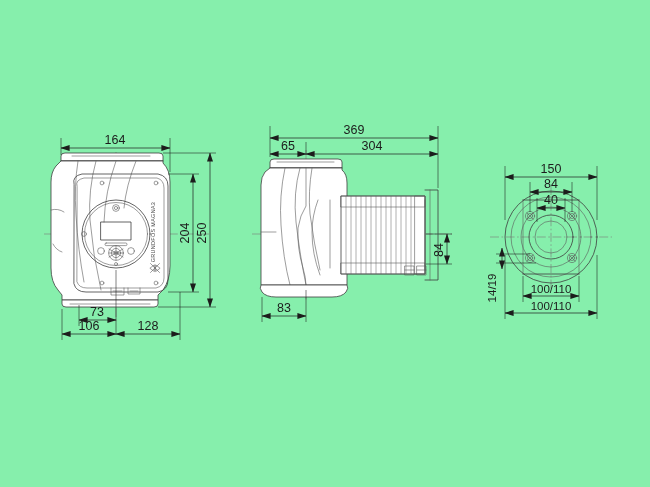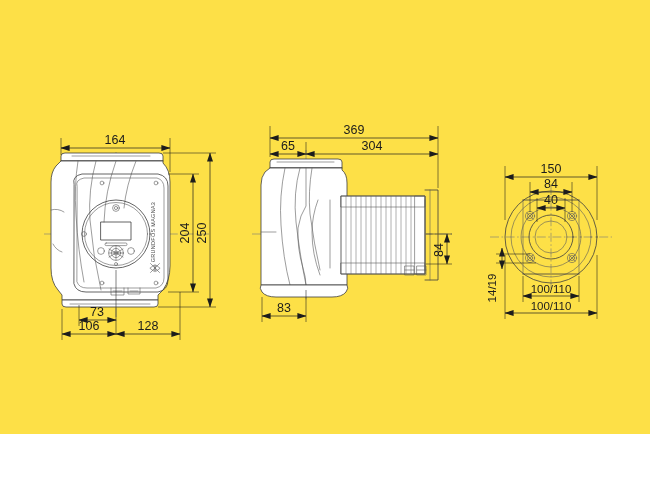--- a/index.html
+++ b/index.html
@@ -9,22 +9,22 @@
   }
   body {
     width: 650px;
     height: 487px;
     font-family: "Liberation Sans", sans-serif;
     overflow: hidden;
   }
   #drawing-root {
     position: relative;
     width: 650px;
-    height: 434px;
-    background: #fde047;
+    height: 487px;
+    background: #86efac;
   }
   svg.dwg {
     position: absolute;
     top: 0;
     left: 0;
     width: 650px;
     height: 487px;
     display: block;
   }
   .obj      { fill: none; stroke: #3d3d3d; stroke-width: 0.8; stroke-linejoin: round; stroke-linecap: round; }

